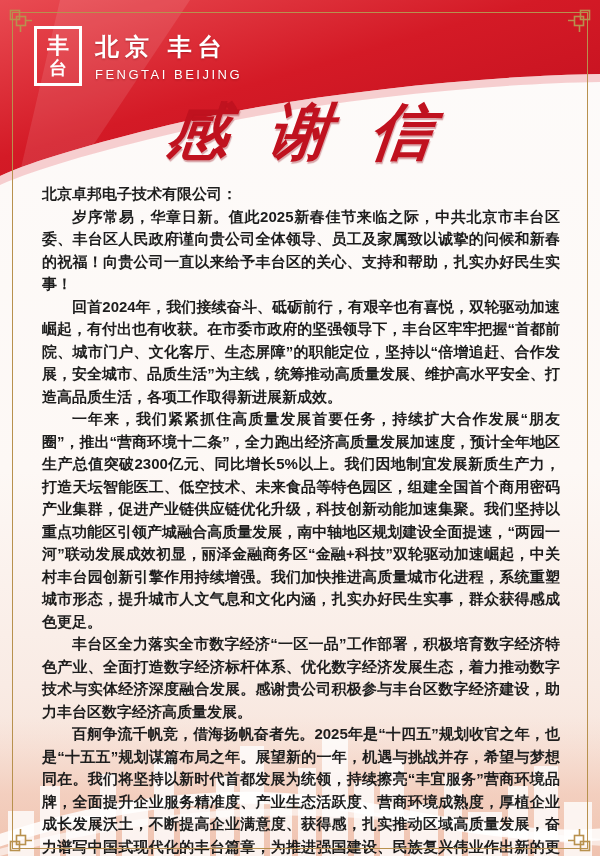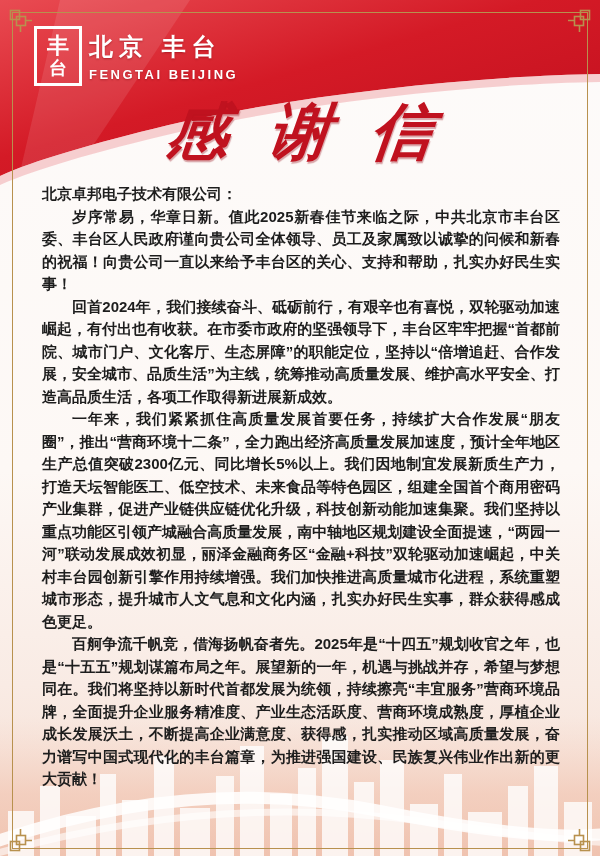--- a/index.html
+++ b/index.html
@@ -15,23 +15,23 @@
   .red-banner svg{ display:block; }
 
   .logo{ position:absolute; top:26px; left:34px; display:flex; align-items:center; z-index:2; }
   .seal{
     width:48px; height:60px; border:3px solid #fff; color:#fff;
     display:flex; flex-direction:column; align-items:center; justify-content:center;
     font-weight:bold; line-height:1; letter-spacing:0;
   }
   .seal .s1{ font-size:22px; }
   .seal .s2{ font-size:18px; margin-top:2px; }
-  .brand{ margin-left:7px; color:#fff; }
+  .brand{ margin-left:13px; color:#fff; }
   .brand-cn{ font-size:24px; font-weight:bold; letter-spacing:6px; text-shadow:0 1px 2px rgba(120,0,10,.45); }
-  .brand-en{ font-size:13px; font-weight:bold; letter-spacing:2.5px; margin-top:4px; text-shadow:0 1px 2px rgba(120,0,10,.45); }
+  .brand-en{ font-size:13px; font-weight:normal; letter-spacing:2.5px; margin-top:4px; text-shadow:0 1px 2px rgba(120,0,10,.45); }
 
   
   .title{
     position:absolute; top:90px; left:0; width:600px; z-index:2;
     text-align:center; padding-left:40px;
     font-family:"DejaVu Serif","Liberation Serif",serif;
     font-style:italic; font-weight:bold;
     font-size:62px; letter-spacing:40px; color:#c0121f;
     text-shadow:1px 2px 1px rgba(150,10,20,.35);
     transform:skewX(-6deg);
@@ -134,20 +134,21 @@
     </div>
   </div>
 
   <div class="title">感谢信</div>
 
   <div class="letter">
     <p class="salutation">北京卓邦电子技术有限公司：</p>
     <p>岁序常易，华章日新。值此2025新春佳节来临之际，中共北京市丰台区委、丰台区人民政府谨向贵公司全体领导、员工及家属致以诚挚的问候和新春的祝福！向贵公司一直以来给予丰台区的关心、支持和帮助，扎实办好民生实事！</p>
     <p>回首2024年，我们接续奋斗、砥砺前行，有艰辛也有喜悦，双轮驱动加速崛起，有付出也有收获。在市委市政府的坚强领导下，丰台区牢牢把握“首都前院、城市门户、文化客厅、生态屏障”的职能定位，坚持以“倍增追赶、合作发展，安全城市、品质生活”为主线，统筹推动高质量发展、维护高水平安全、打造高品质生活，各项工作取得新进展新成效。</p>
     <p>一年来，我们紧紧抓住高质量发展首要任务，持续扩大合作发展“朋友圈”，推出“营商环境十二条”，全力跑出经济高质量发展加速度，预计全年地区生产总值突破2300亿元、同比增长5%以上。我们因地制宜发展新质生产力，打造天坛智能医工、低空技术、未来食品等特色园区，组建全国首个商用密码产业集群，促进产业链供应链优化升级，科技创新动能加速集聚。我们坚持以重点功能区引领产城融合高质量发展，南中轴地区规划建设全面提速，“两园一河”联动发展成效初显，丽泽金融商务区“金融+科技”双轮驱动加速崛起，中关村丰台园创新引擎作用持续增强。我们加快推进高质量城市化进程，系统重塑城市形态，提升城市人文气息和文化内涵，扎实办好民生实事，群众获得感成色更足。</p>
+    <p>丰台区全力落实全市数字经济“一区一品”工作部署，积极培育数字经济特色产业、全面打造数字经济标杆体系、优化数字经济发展生态，着力推动数字技术与实体经济深度融合发展。感谢贵公司积极参与丰台区数字经济建设，助力丰台区数字经济高质量发展。</p>
     <p>百舸争流千帆竞，借海扬帆奋者先。2025年是“十四五”规划收官之年，也是“十五五”规划谋篇布局之年。展望新的一年，机遇与挑战并存，希望与梦想同在。我们将坚持以新时代首都发展为统领，持续擦亮“丰宜服务”营商环境品牌，全面提升企业服务精准度、产业生态活跃度、营商环境成熟度，厚植企业成长发展沃土，不断提高企业满意度、获得感，扎实推动区域高质量发展，奋力谱写中国式现代化的丰台篇章，为推进强国建设、民族复兴伟业作出新的更大贡献！</p>
 
   </div>
 
   <div class="frame">
     <span class="knot tl">
       <svg viewBox="0 0 24 24" fill="none" stroke="#b8914e" stroke-width="1.6">
         <rect x="2.5" y="2.5" width="9" height="9"></rect>
         <rect x="8.5" y="8.5" width="9" height="9"></rect>
         <path d="M17.5 12.5 H24 M12.5 17.5 V24"></path>

